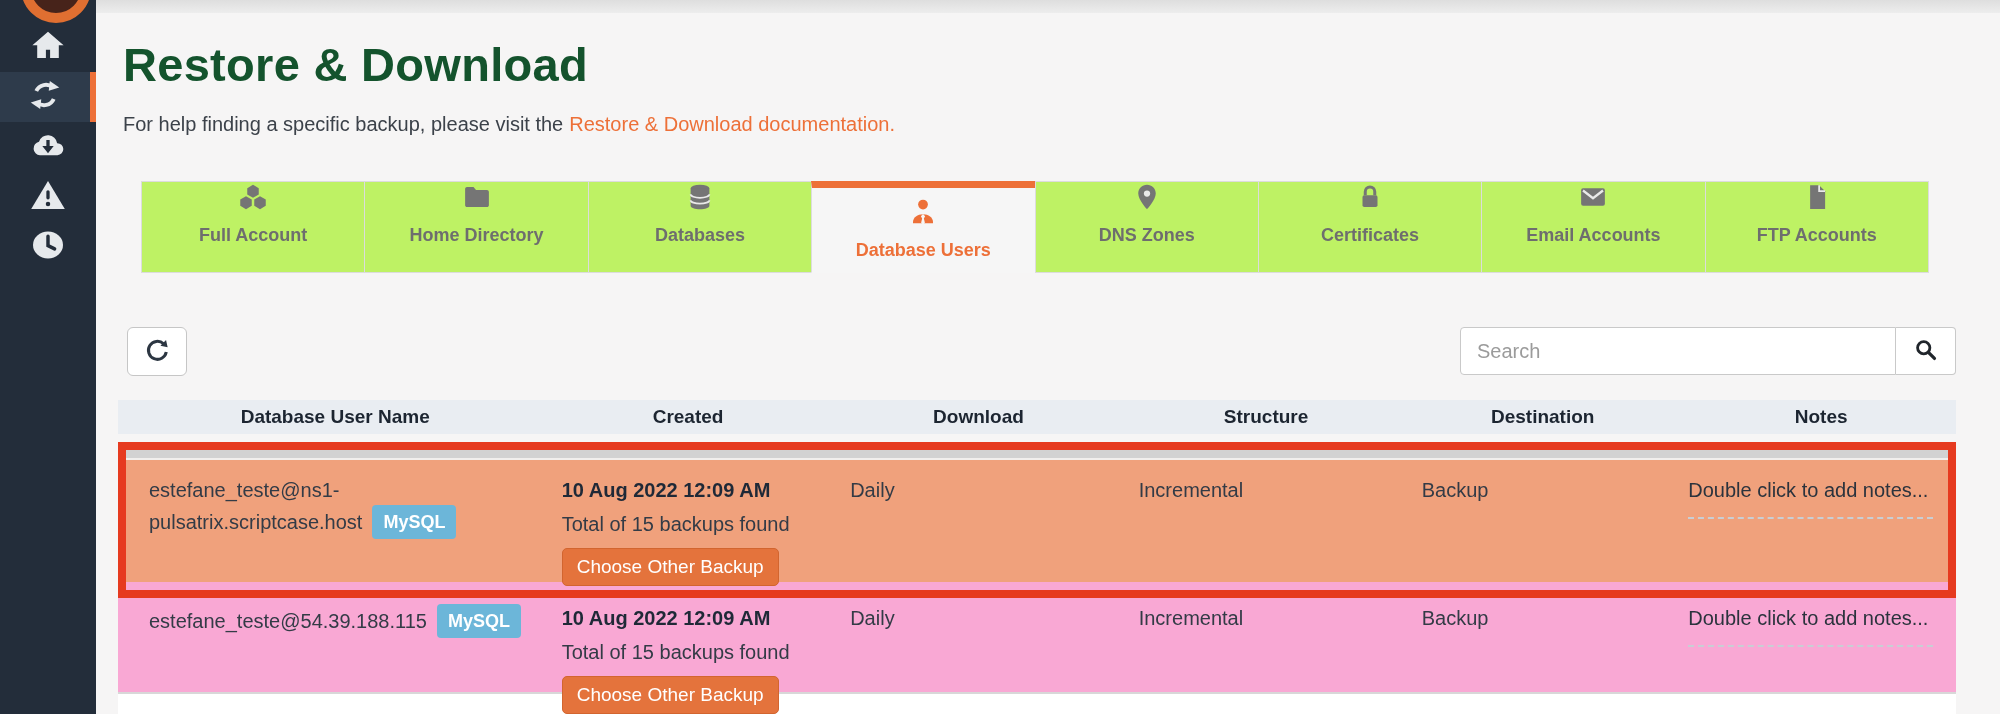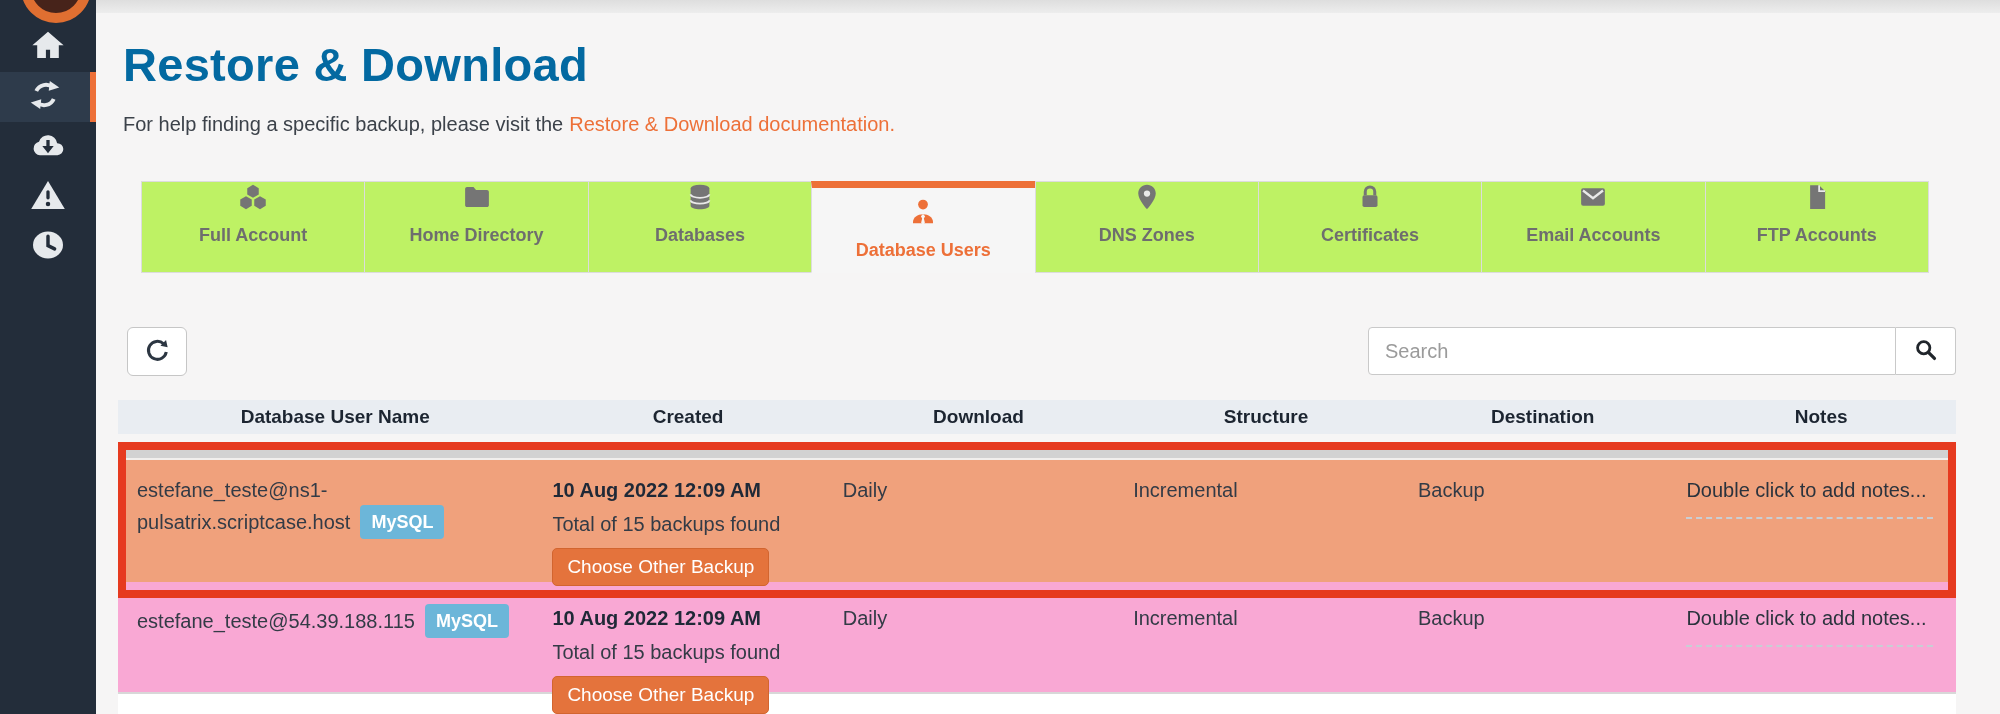--- a/index.html
+++ b/index.html
@@ -42,21 +42,21 @@
 
   
   .main { flex: 1; position: relative; }
   .top-band {
     height: 13px; width: 100%;
     background: linear-gradient(180deg, #dedede 0%, #ededed 100%);
   }
   h1.page-title {
     margin: 24px 0 0 27px;
     font-size: 47px; font-weight: bold;
-    color: #0369a1; letter-spacing: .3px;
+    color: #14532d; letter-spacing: .3px;
   }
   .subtitle {
     margin: 21px 0 0 27px;
     font-size: 20px; color: #3c424a;
   }
   .subtitle .doc-link { color: #ed7038; margin-left: 6px; cursor: pointer; }
 
   
   .tabs {
     display: flex;
@@ -96,21 +96,21 @@
     width: 60px; height: 49px;
     background: #ffffff;
     border: 1px solid #c6c6c6;
     border-radius: 6px;
     display: flex; align-items: center; justify-content: center;
     cursor: pointer;
   }
   .refresh-btn svg { width: 27px; height: 27px; }
   .search-group { display: flex; }
   .search-input {
-    width: 528px; height: 48px;
+    width: 436px; height: 48px;
     border: 1px solid #c9c9c9;
     border-radius: 4px 0 0 4px;
     padding: 0 16px;
     font-size: 20px; color: #333;
     font-family: "Liberation Sans", sans-serif;
     background: #fff;
     outline: none;
   }
   .search-input::placeholder { color: #9b9b9b; }
   .search-btn {
@@ -137,21 +137,21 @@
     text-align: center;
   }
   .th {
     font-size: 19px; font-weight: bold; color: #1c2531;
     padding-left: 19px;
     white-space: nowrap;
   }
   .head-gap { height: 8px; }
   .rows-block { position: relative; background: #ffffff; }
   .gray-strip { height: 18px; background: #d2d2d2; border-bottom: 2px solid #f1efed; }
-  .data-row { font-size: 20px; color: #333b46; }
+  .data-row { font-size: 20px; color: #333b46; padding-left: 12px; }
   .data-row .cell { padding: 16px 20px 0 19px; line-height: 1.45; }
   .row-1 { height: 122px; background: #f0a17c; }
   .row-2 { height: 110px; background: #f9a8d4; }
   .row-2 .cell { padding-top: 22px; }
   .bottom-line { height: 2px; background: #d8d8d8; }
   .white-filler { height: 21px; background: #ffffff; }
 
   .mysql-badge {
     display: inline-block;
     background: #6cb6d9;

